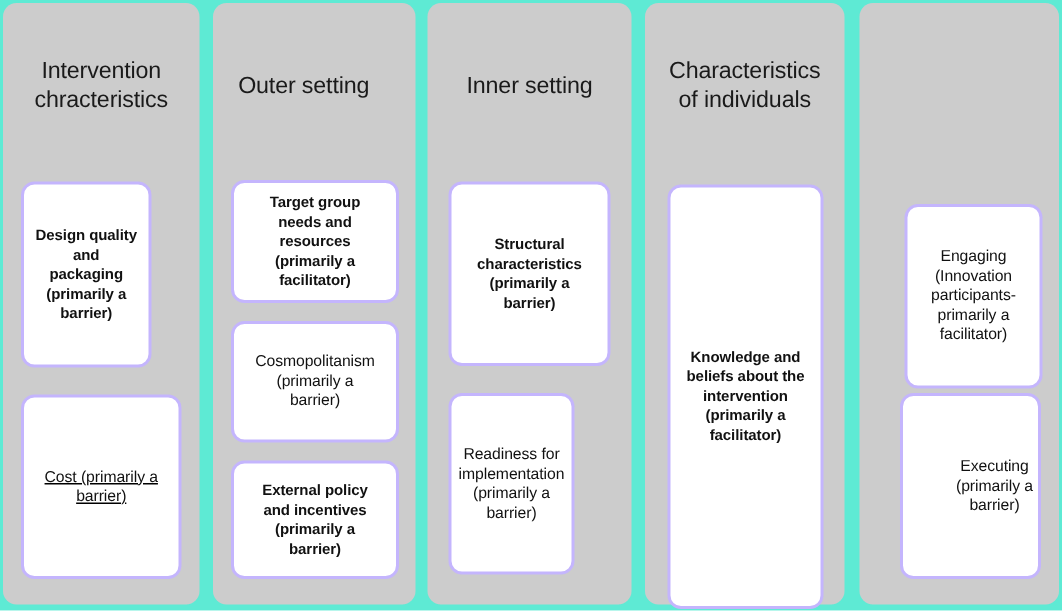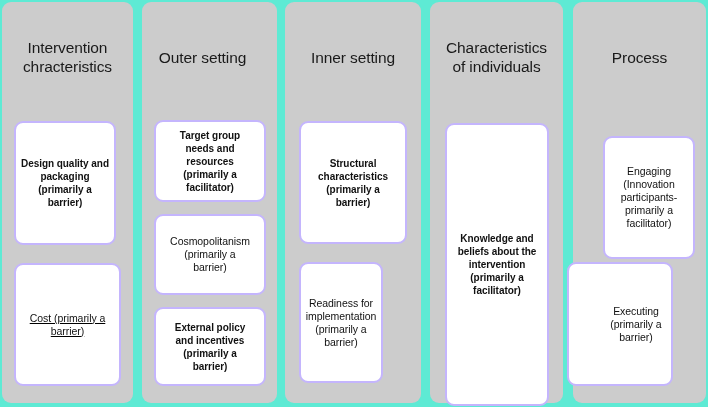--- a/index.html
+++ b/index.html
@@ -65,21 +65,21 @@
 </style>
 </head>
 <body>
 
 <div id="diagram-root">
 
   <div class="column" style="left:2px; top:2px; width:131px; height:401px;"></div>
   <div class="column-header" style="left:2px; top:38px; width:131px;">Intervention
 chracteristics</div>
 
-  <div class="node-box" style="left:14px; top:121px; width:102px; height:124px;">
+  <div class="node-box" style="left:14px; top:121px; width:87px; height:124px;">
     <span class="node-label">Design quality and
 packaging
 (primarily a
 barrier)</span>
   </div>
 
   <div class="node-box" style="left:14px; top:263px; width:107px; height:123px;text-decoration:underline;">
     <span class="node-label reg">Cost (primarily a
 barrier)</span>
   </div>
@@ -131,29 +131,28 @@
 
   <div class="node-box" style="left:445px; top:123px; width:104px; height:283px;">
     <span class="node-label">Knowledge and
 beliefs about the
 intervention
 (primarily a
 facilitator)</span>
   </div>
 
   <div class="column" style="left:573px; top:2px; width:133px; height:401px;"></div>
-  <div class="column-header" style="left:573px; top:48px; width:133px;">Process</div>
 
   <div class="node-box" style="left:603px; top:120px; width:92px; height:123px;margin-top:16px;">
     <span class="node-label reg">Engaging
 (Innovation
 participants-
 primarily a
 facilitator)</span>
   </div>
 
-  <div class="node-box" style="left:567px; top:262px; width:106px; height:124px;padding-left:32px;">
+  <div class="node-box" style="left:600px; top:262px; width:94px; height:124px;padding-left:32px;">
     <span class="node-label reg">Executing
 (primarily a
 barrier)</span>
   </div>
 
 </div>
 
 </body></html>

